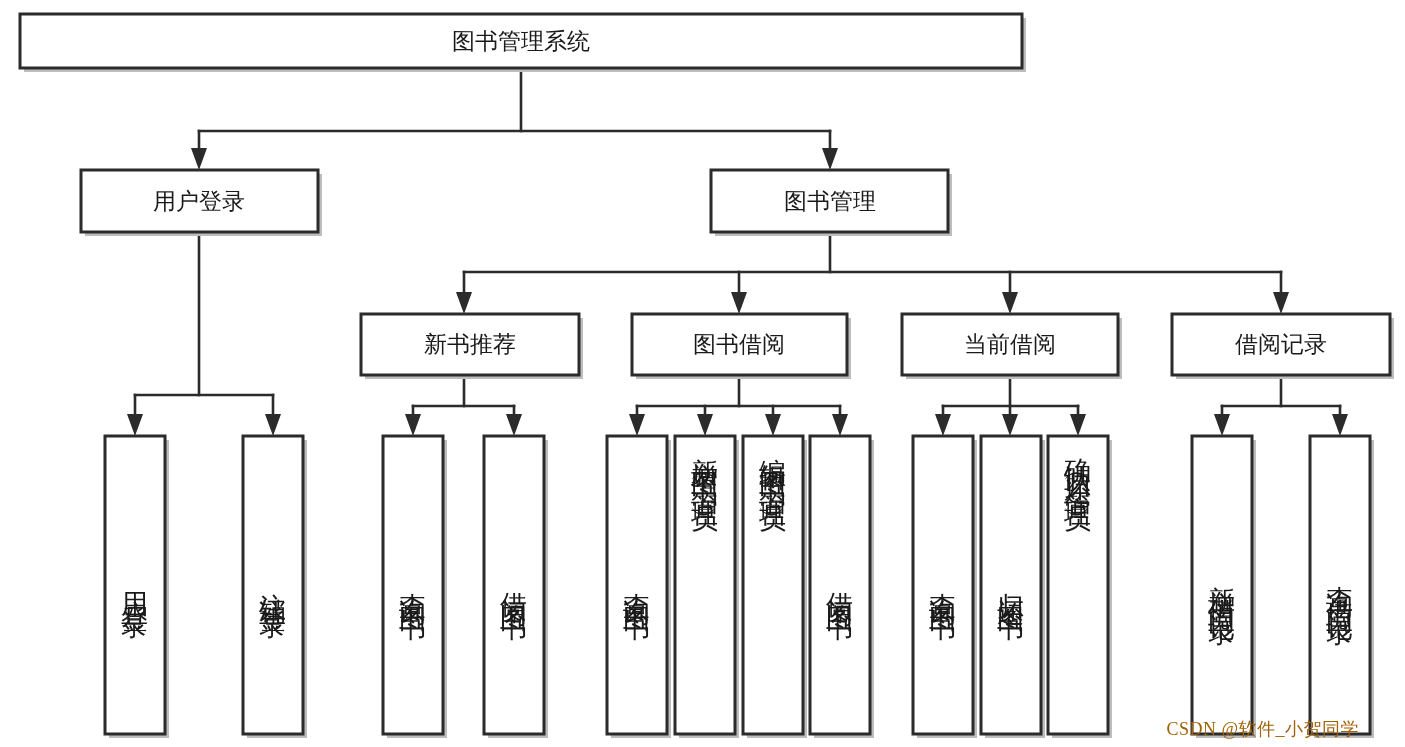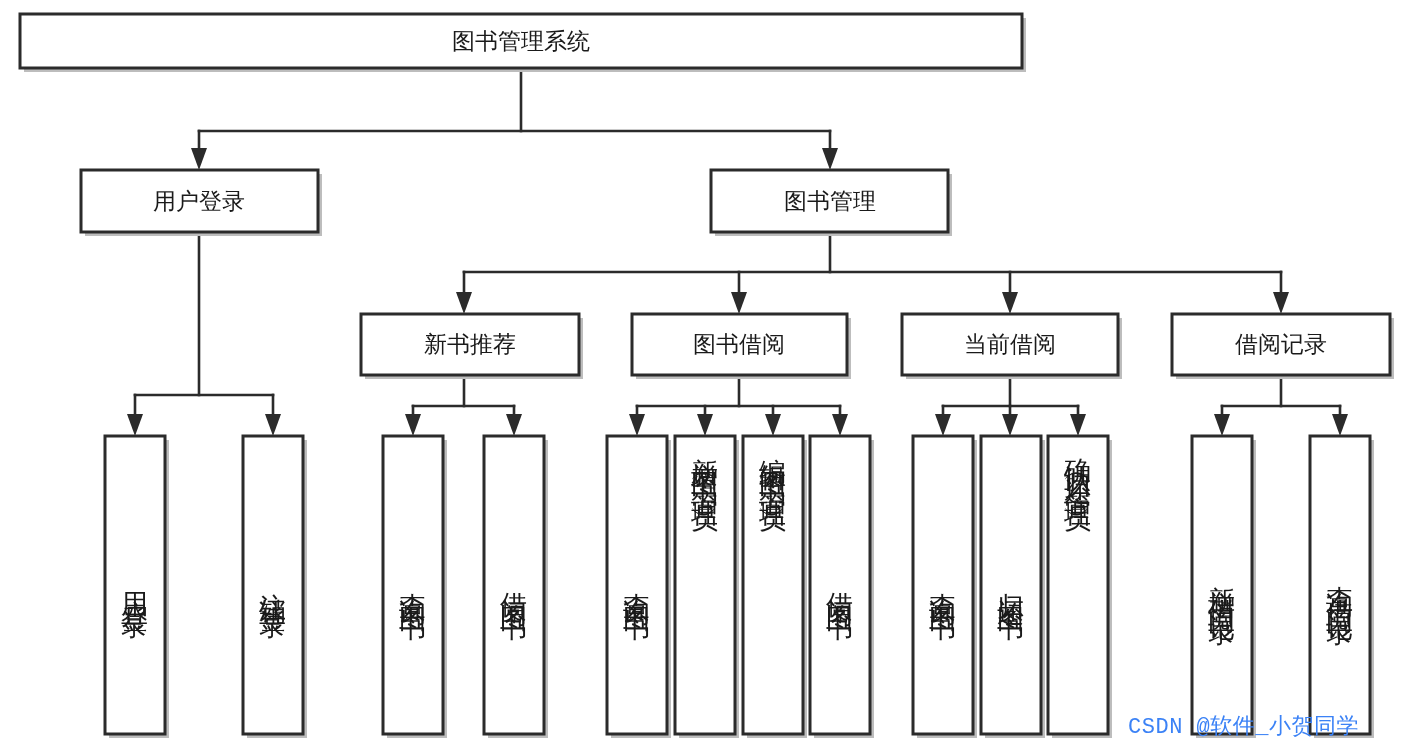--- a/index.html
+++ b/index.html
@@ -52,23 +52,23 @@
     line-height:1;
     letter-spacing:7px;
     color:#1a1a1a;
     white-space:nowrap;
     text-align:center;
   }
   .watermark{
     position:absolute;
     right:10px;
     bottom:6px;
-    font-family:Liberation Mono, monospace;
-    font-size:22px;
-    color:#3b82f6;
+    font-family:Liberation Serif, serif;
+    font-size:18px;
+    color:#a16207;
     letter-spacing:0.5px;
     white-space:nowrap;
     pointer-events:none;
   }
 </style>
 </head>
 <body>
 
 <div id="diagram-root">
 

